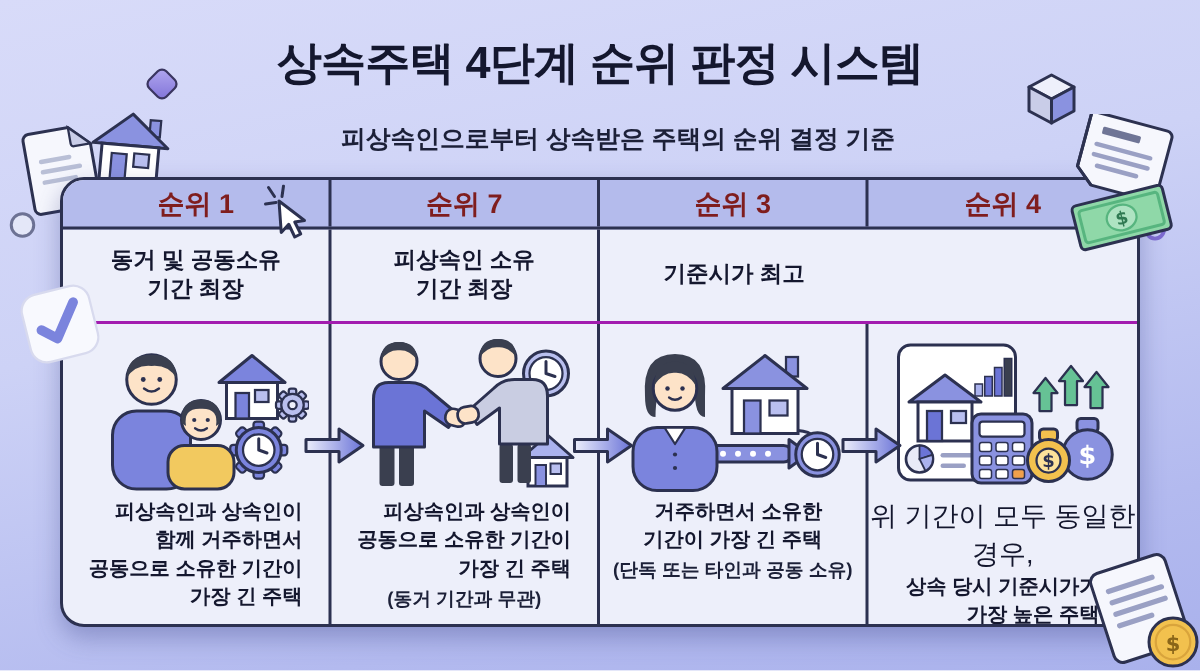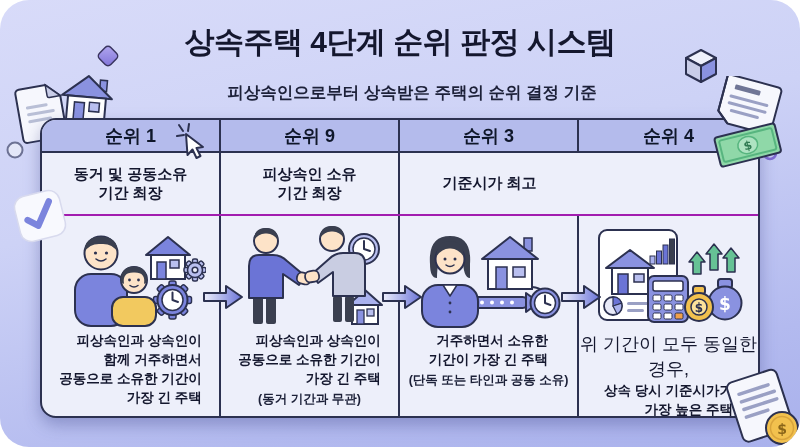--- a/index.html
+++ b/index.html
@@ -1,41 +1,40 @@
 <!DOCTYPE html>
 <html><head>
 <meta charset="utf-8">
 <style>
   html,body{margin:0;padding:0;}
   .stage{
     position:relative;width:800px;height:447px;overflow:hidden;
     font-family:"Liberation Sans","DejaVu Sans",sans-serif;
     background:linear-gradient(168deg,#d8dbf9 0%,#cdd2f6 40%,#b3baef 80%,#a9b1ec 100%);
-    border-radius:29px;
   }
   .title{
     position:absolute;top:22px;left:0;width:100%;text-align:center;
     font-size:30px;font-weight:800;color:#14172e;letter-spacing:-0.5px;margin:0;
   }
   .subtitle{
     position:absolute;top:70px;left:0;width:100%;text-align:center;
     font-size:16.5px;font-weight:600;color:#1c2038;margin:12px;
   }
   .panel{
     position:absolute;left:40px;top:118px;width:720px;height:300px;
     box-sizing:border-box;border:2px solid #2c3150;border-radius:16px;
     background:#edeffa;overflow:hidden;z-index:5;display:flex;flex-direction:column;
     box-shadow:0 7px 16px rgba(62,70,140,.38);
   }
   .row{display:grid;grid-template-columns:repeat(4,1fr);}
   .row .cell{border-right:2px solid #2c3150;box-sizing:border-box;}
   .row .cell:last-child{border-right:none;}
   .ranks{height:31px;background:#b4bbec;border-bottom:2px solid #2c3150;flex:0 0 auto;}
   .ranks .cell{position:relative;display:flex;align-items:center;justify-content:center;
-    font-size:18px;font-weight:800;color:#0f172a;}
+    font-size:18px;font-weight:800;color:#7f1d1d;}
   .crits{height:61px;border-bottom:2px solid #a21caf;flex:0 0 auto;}
   .crits .cell{display:flex;align-items:center;justify-content:center;text-align:center;
     font-size:15px;font-weight:700;color:#14172e;line-height:1.25;}
   .contentrow{flex:1 1 auto;}
   .contentrow .cell{display:flex;flex-direction:column;align-items:center;padding-top:4px;}
   .pre{white-space:pre-line;}
   .fig{height:112px;display:flex;align-items:center;justify-content:center;}
   .pre-note{font-size:18px;font-weight:400;color:#14172e;text-align:center;line-height:1.4;}
   .pre-note:empty{display:none;}
   .desc{font-size:13.5px;font-weight:700;color:#14172e;text-align:right;line-height:1.4;}
@@ -137,21 +136,21 @@
 
     <div class="row ranks">
       <div class="cell">
         <span>순위 1</span>
         <svg class="cursor-svg" width="34" height="40" viewBox="0 0 34 40">
           <path d="M4,2 L8,8 M2,13 L9,12 M14,1 L13,8" stroke="#2c3150" stroke-width="2" stroke-linecap="round" fill="none"></path>
           <path d="M11,11 L12.5,32 L17.5,26.5 L21.5,35 L25.5,33 L21.5,25 L28,24 Z" fill="#ffffff" stroke="#2c3150" stroke-width="2" stroke-linejoin="round"></path>
         </svg>
       </div>
       <div class="cell">
-        <span>순위 9</span>
+        <span>순위 7</span>
       </div>
       <div class="cell">
         <span>순위 3</span>
       </div>
       <div class="cell">
         <span>순위 4</span>
       </div>
     </div>
 
     <div class="row crits">

